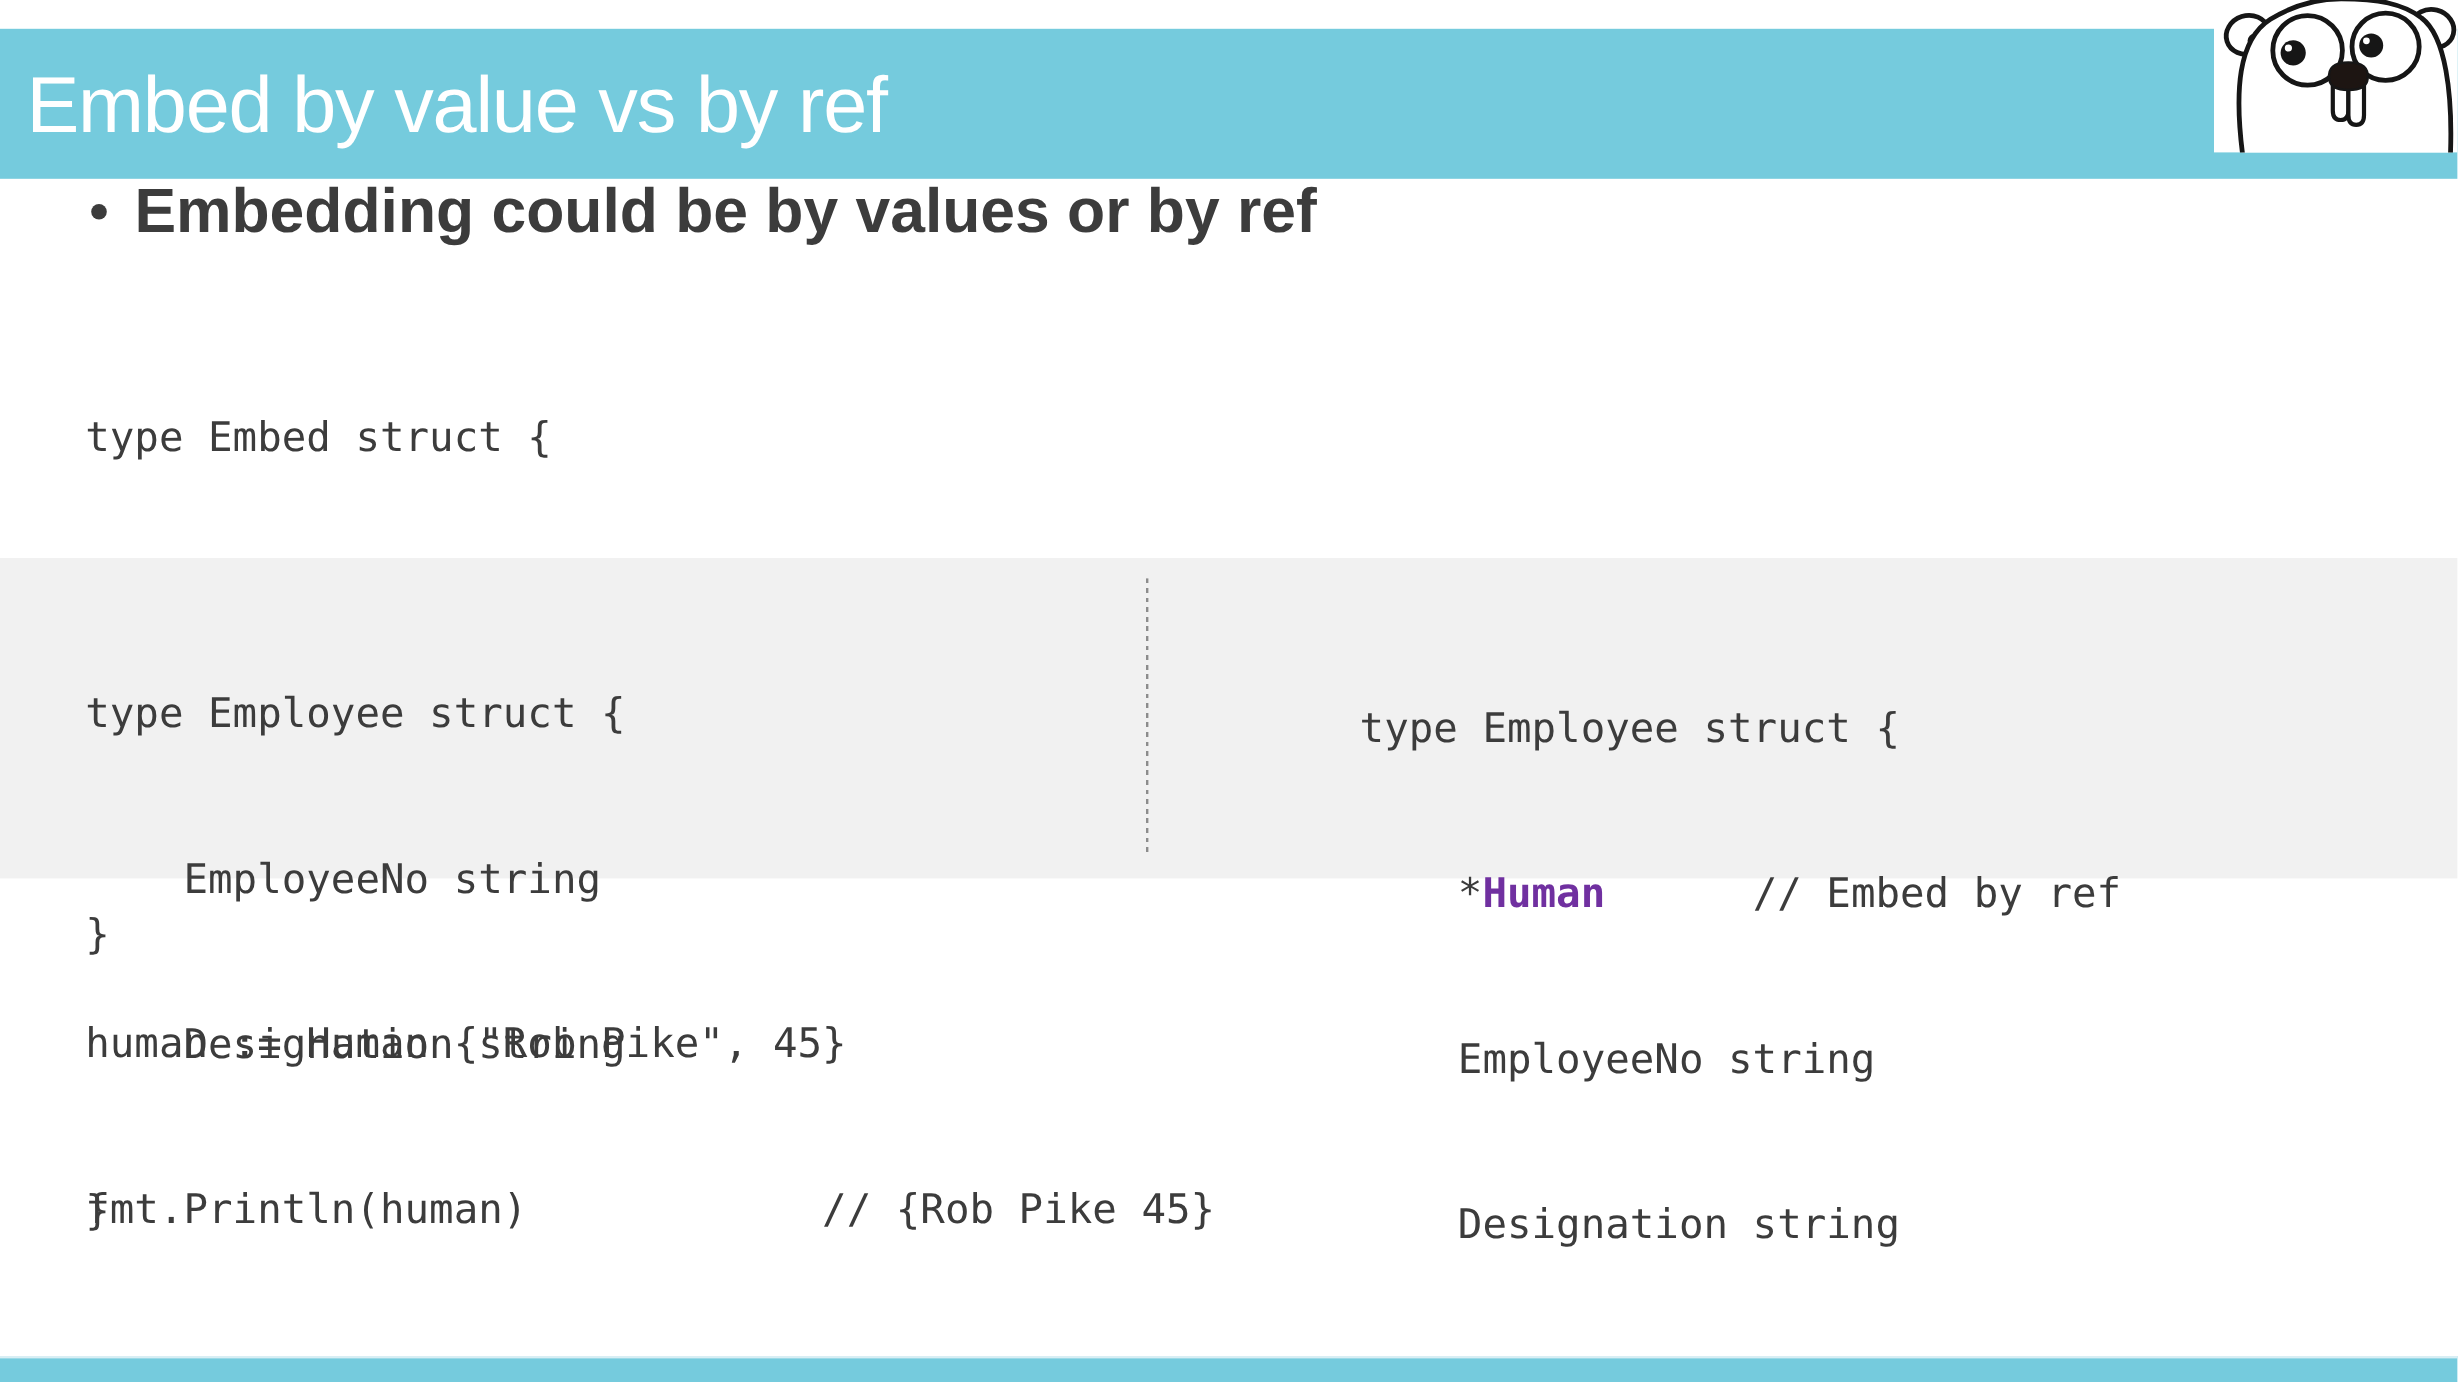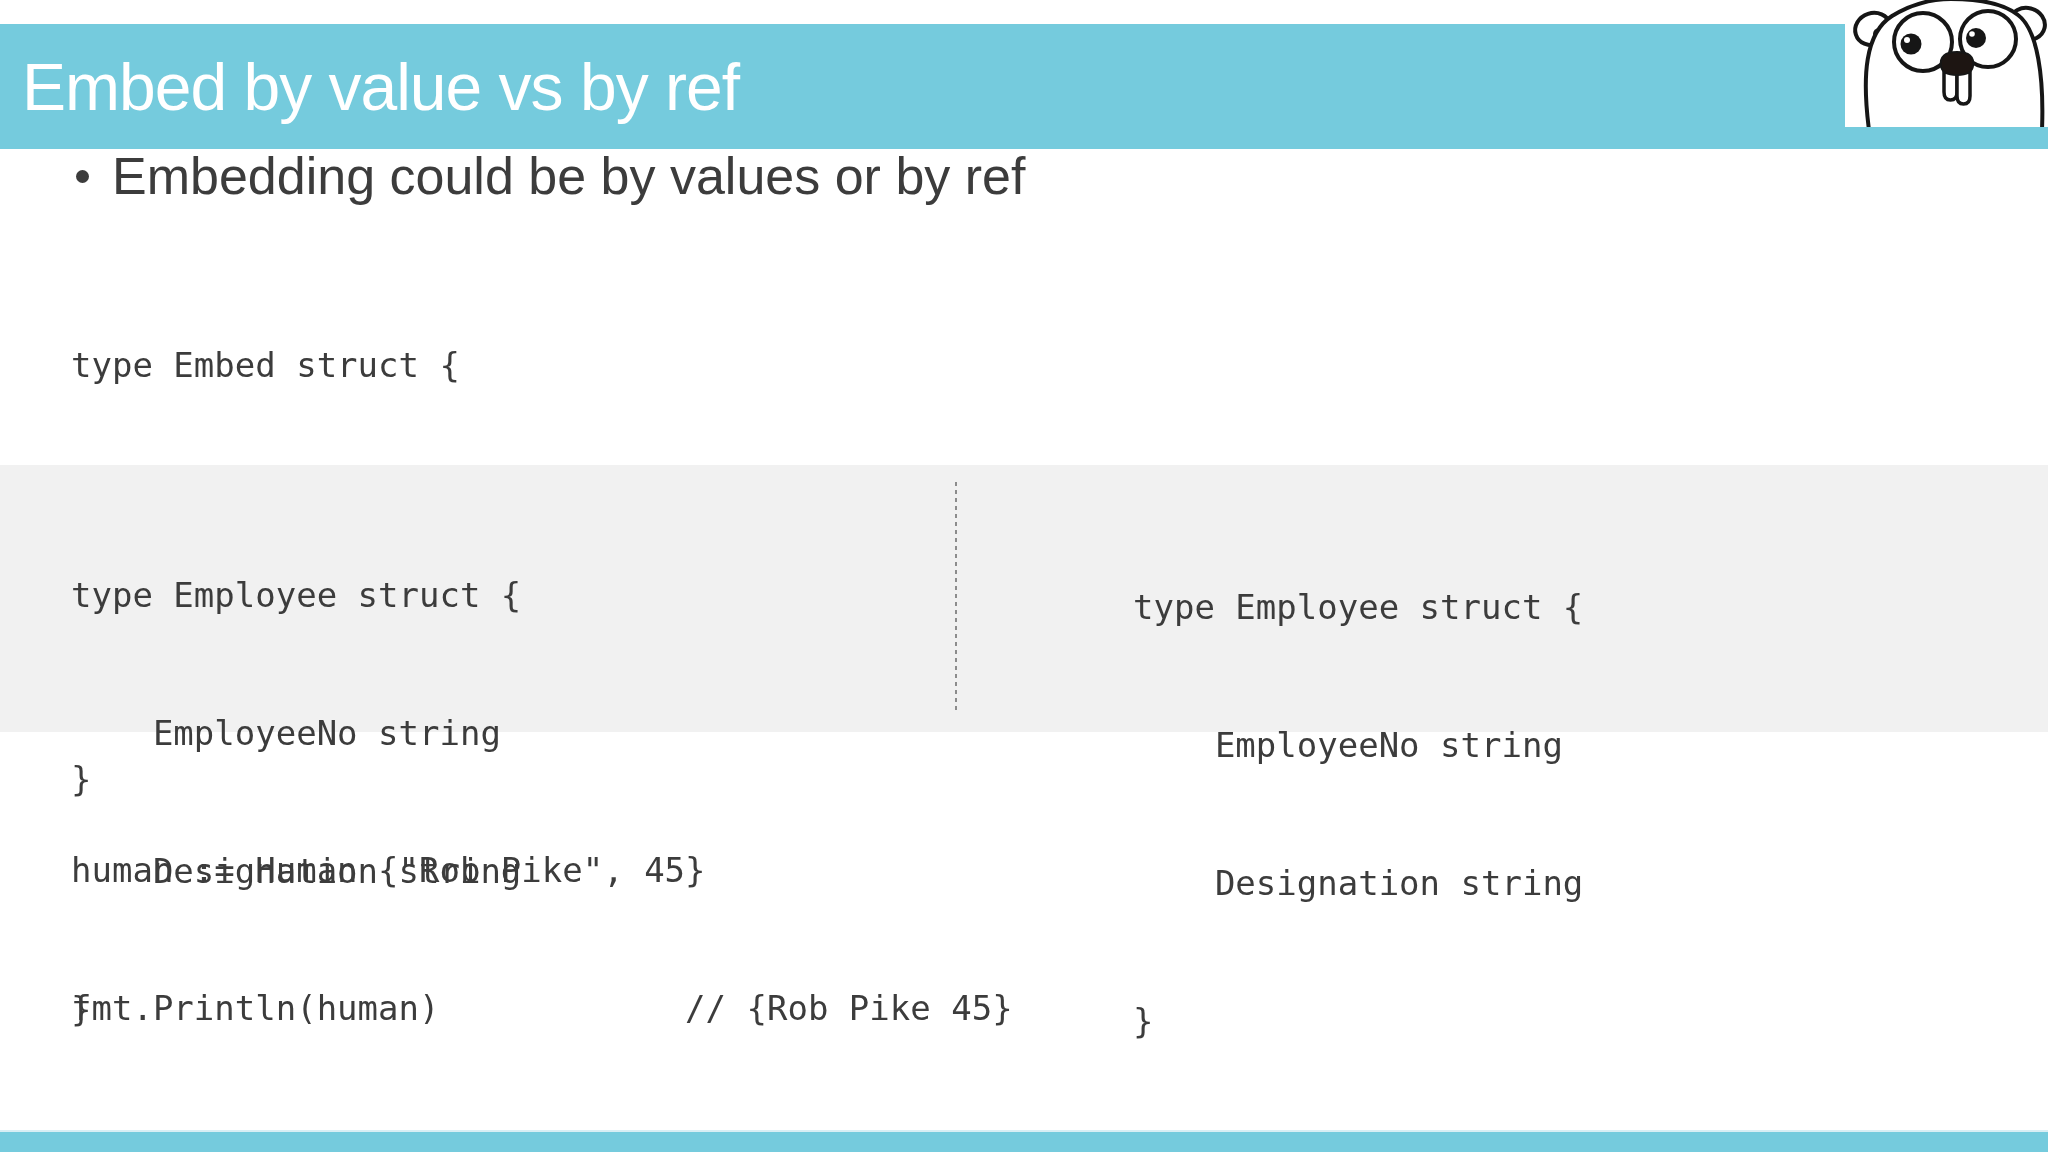--- a/index.html
+++ b/index.html
@@ -26,21 +26,21 @@
   .gopher-box {
     position: absolute; top: 0; right: 0;
     width: 203px; height: 127px;
     background: #ffffff; overflow: hidden;
   }
   .gopher-box svg { display: block; width: 203px; height: 130px; }
 
   
   .bullet-row {
     position: absolute; left: 76px; top: 146px;
-    display: flex; align-items: center;
+    display: flex; align-items: center; font-weight: bold;
   }
   .bullet-dot {
     width: 13px; height: 13px; border-radius: 50%;
     background: #3c3c3c; margin-right: 23px; flex: none;
   }
   .bullet-text { font-size: 52px; color: #3c3c3c; }
 
   
   .code {
     position: absolute;
@@ -126,20 +126,21 @@
 
 <div class="code" id="code-value">
   <div class="cl">type Employee struct {</div>
   <div class="cl">    EmployeeNo string</div>
   <div class="cl">    Designation string</div>
   <div class="cl">}</div>
 </div>
 
 <div class="code" id="code-ref">
   <div class="cl">type Employee struct {</div>
+  <div class="cl"><span>    *</span><span class="embed-field">Human</span><span>      // Embed by ref</span></div>
   <div class="cl">    EmployeeNo string</div>
   <div class="cl">    Designation string</div>
   <div class="cl">}</div>
 </div>
 
 <div class="code" id="code-usage">
   <div class="cl">human := Human {"Rob Pike", 45}</div>
   <div class="cl">fmt.Println(human)            // {Rob Pike 45}</div>
   <div class="cl"></div>
   

